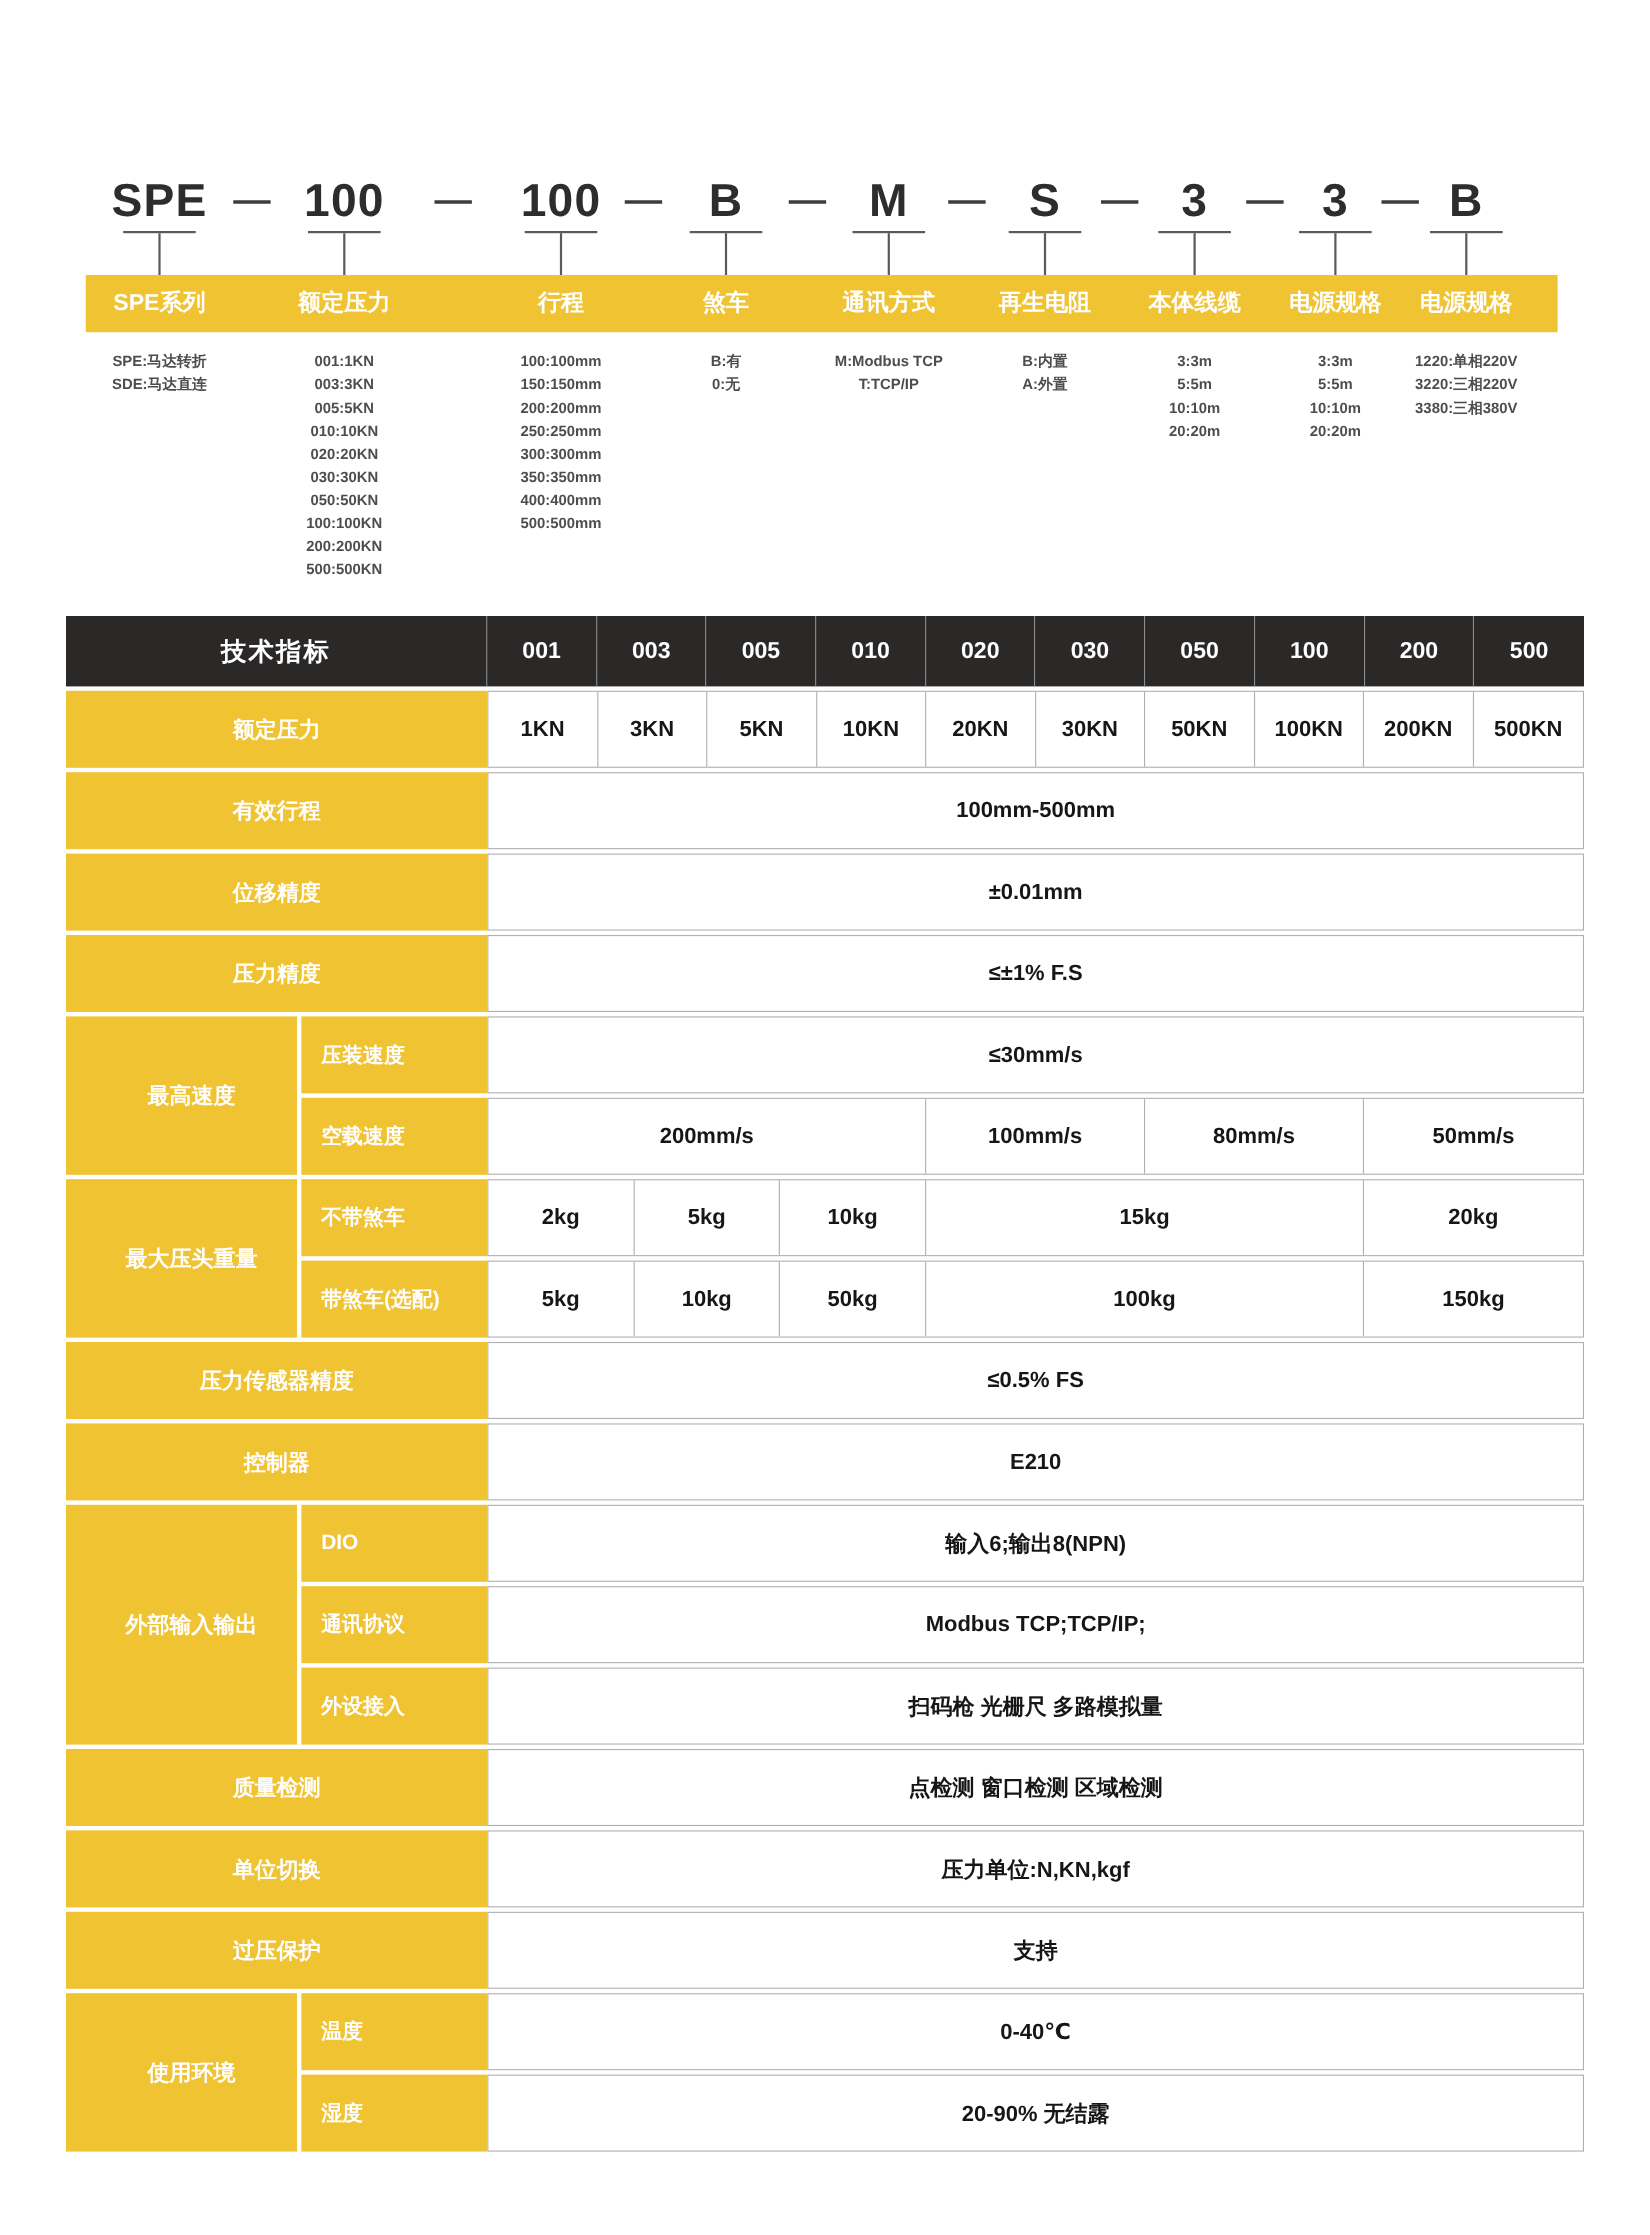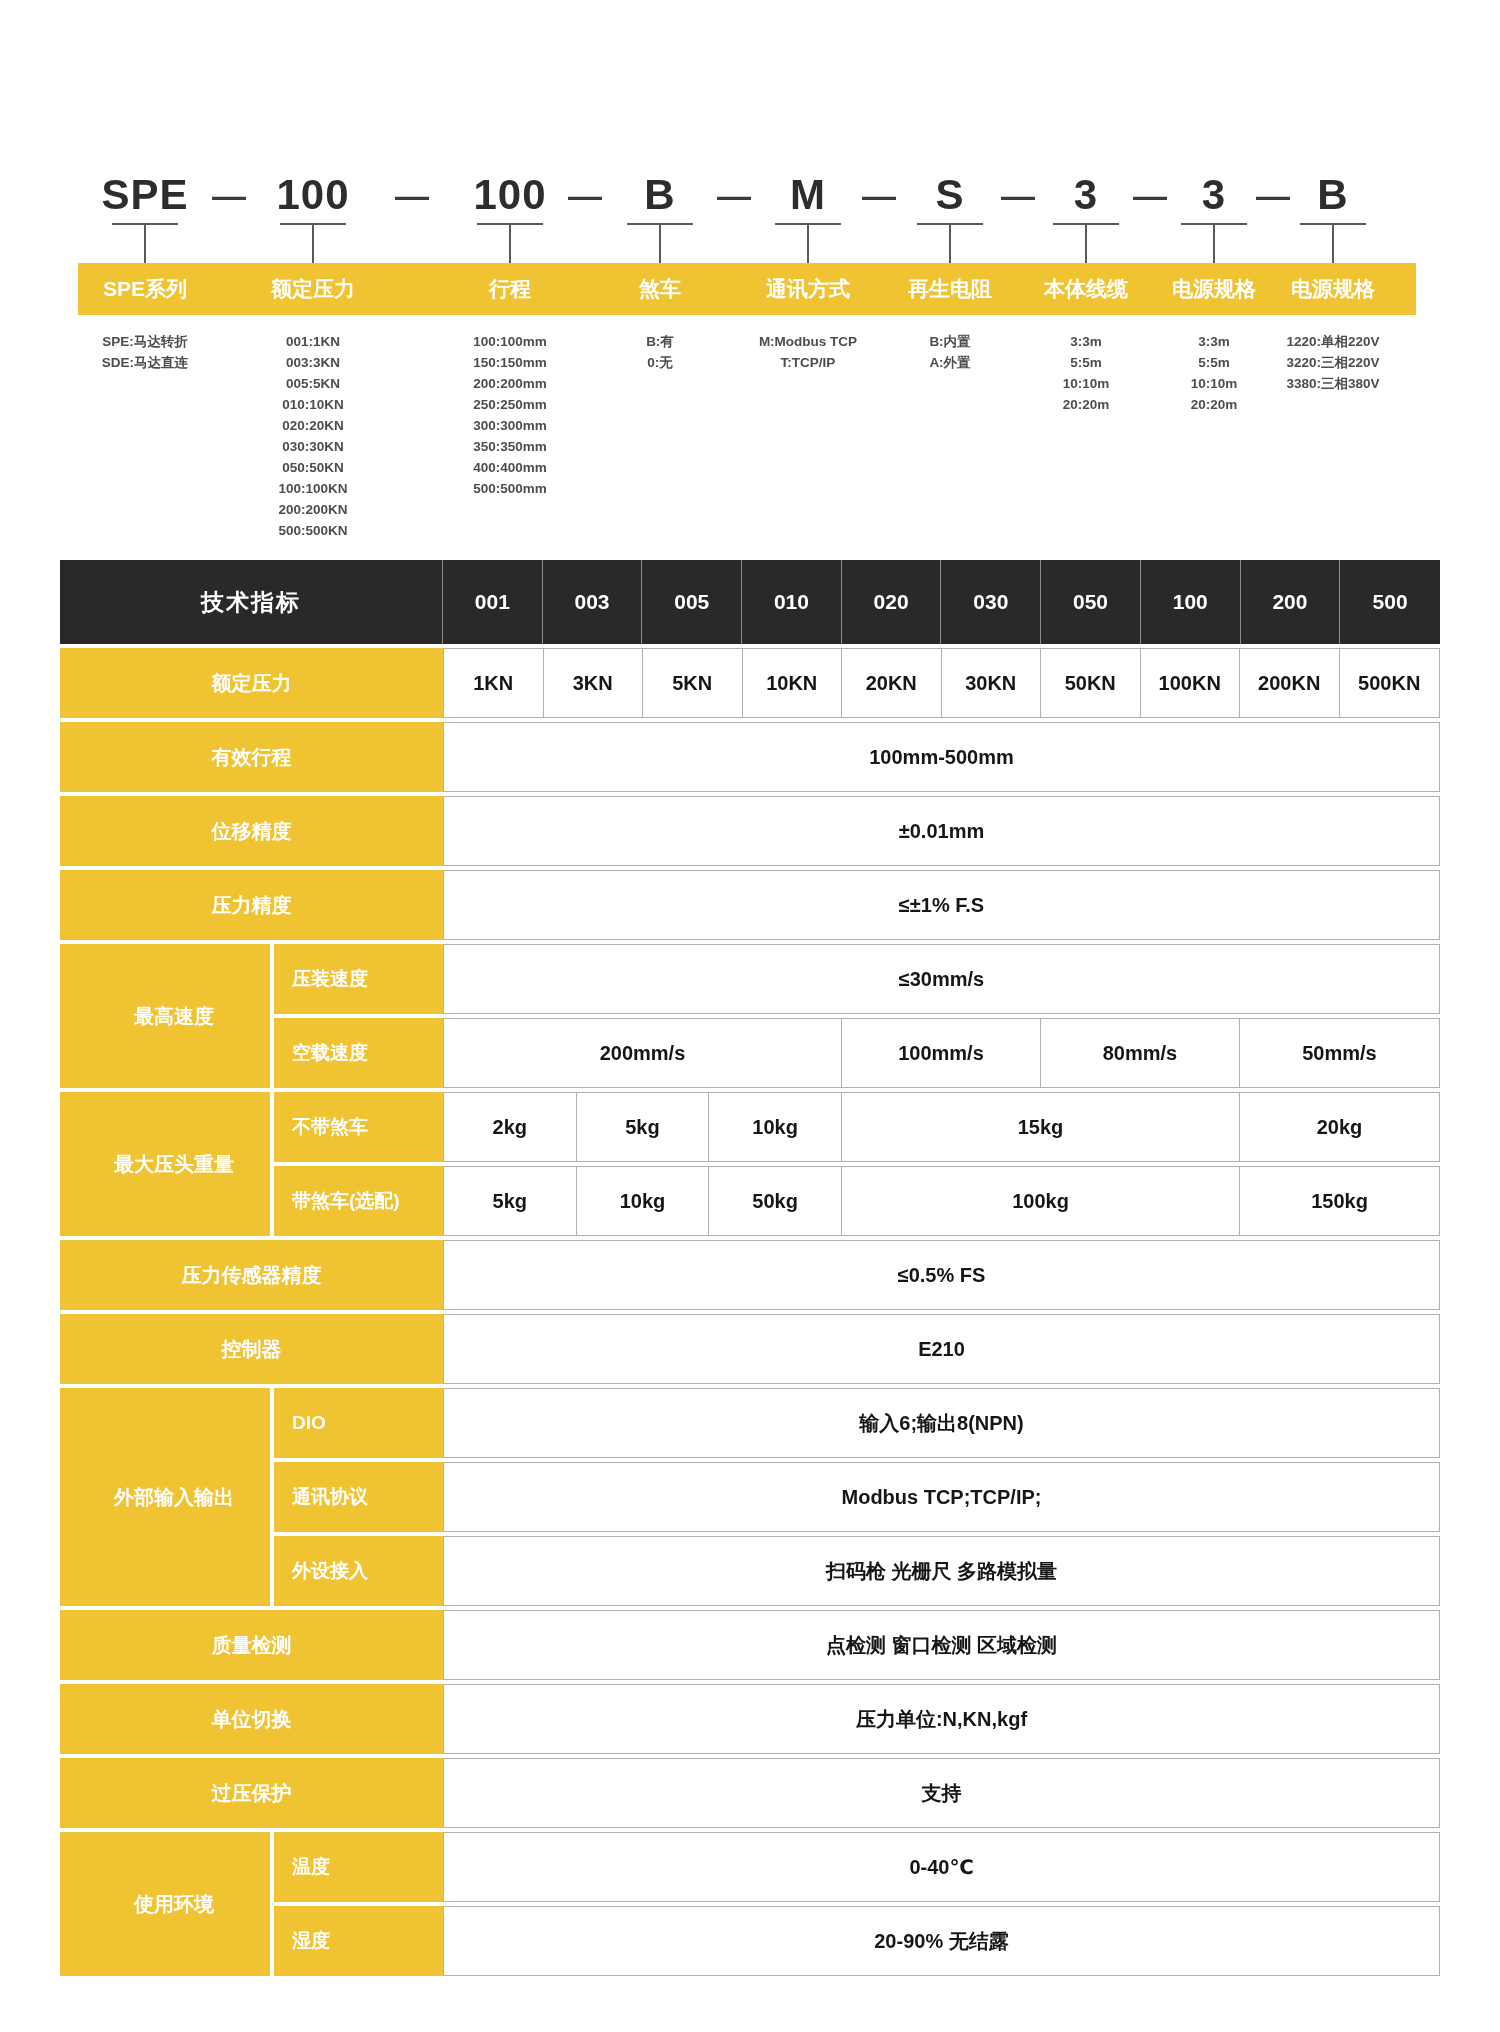--- a/index.html
+++ b/index.html
@@ -4,21 +4,21 @@
 <style>
   * { box-sizing: border-box; margin: 0; padding: 0; }
   html, body { width: 1500px; height: 2032px; overflow: hidden; }
   body {
     background: #ffffff;
     font-family: "Liberation Sans", "DejaVu Sans", sans-serif;
     position: relative;
   }
 
   
-  .model-section { position: absolute; left: 0; top: 0; width: 1500px; height: 560px; margin-top: 13px; }
+  .model-section { position: absolute; left: 0; top: 0; width: 1500px; height: 560px; }
   .cat-bar {
     position: absolute; left: 78px; top: 250px; width: 1338px; height: 52px;
     background: #F0C333;
   }
   .model-col { position: absolute; top: 0; width: 170px; text-align: center; }
   .model-code {
     position: absolute; top: 158px; left: 0; width: 100%;
     font-size: 42px; font-weight: bold; color: #2d2d2d; line-height: 48px;
     letter-spacing: 1px;
   }
@@ -39,21 +39,21 @@
     line-height: 52px; color: #ffffff; font-size: 21px; font-weight: bold;
   }
   .options { position: absolute; top: 318px; left: 0; width: 100%; }
   .opt { font-size: 13.5px; line-height: 21px; color: #4d4d4d; font-weight: bold; }
 
   
   .spec-table {
     position: absolute; left: 60px; top: 560px; width: 1380px;
     display: flex; flex-direction: column; gap: 4px;
   }
-  .thead { display: flex; height: 84px; background: #2B2828; }
+  .thead { display: flex; height: 64px; background: #2B2828; }
   .thead-label {
     width: 383px; display: flex; align-items: center; justify-content: center;
     color: #fff; font-size: 23px; font-weight: bold; letter-spacing: 2px;
     border-right: 1px solid #8c8c8c;
   }
   .thead-cols { flex: 1; display: grid; grid-template-columns: repeat(10, 1fr); }
   .thcol {
     display: flex; align-items: center; justify-content: center;
     color: #fff; font-size: 21px; font-weight: bold;
     border-right: 1px solid #8c8c8c;

